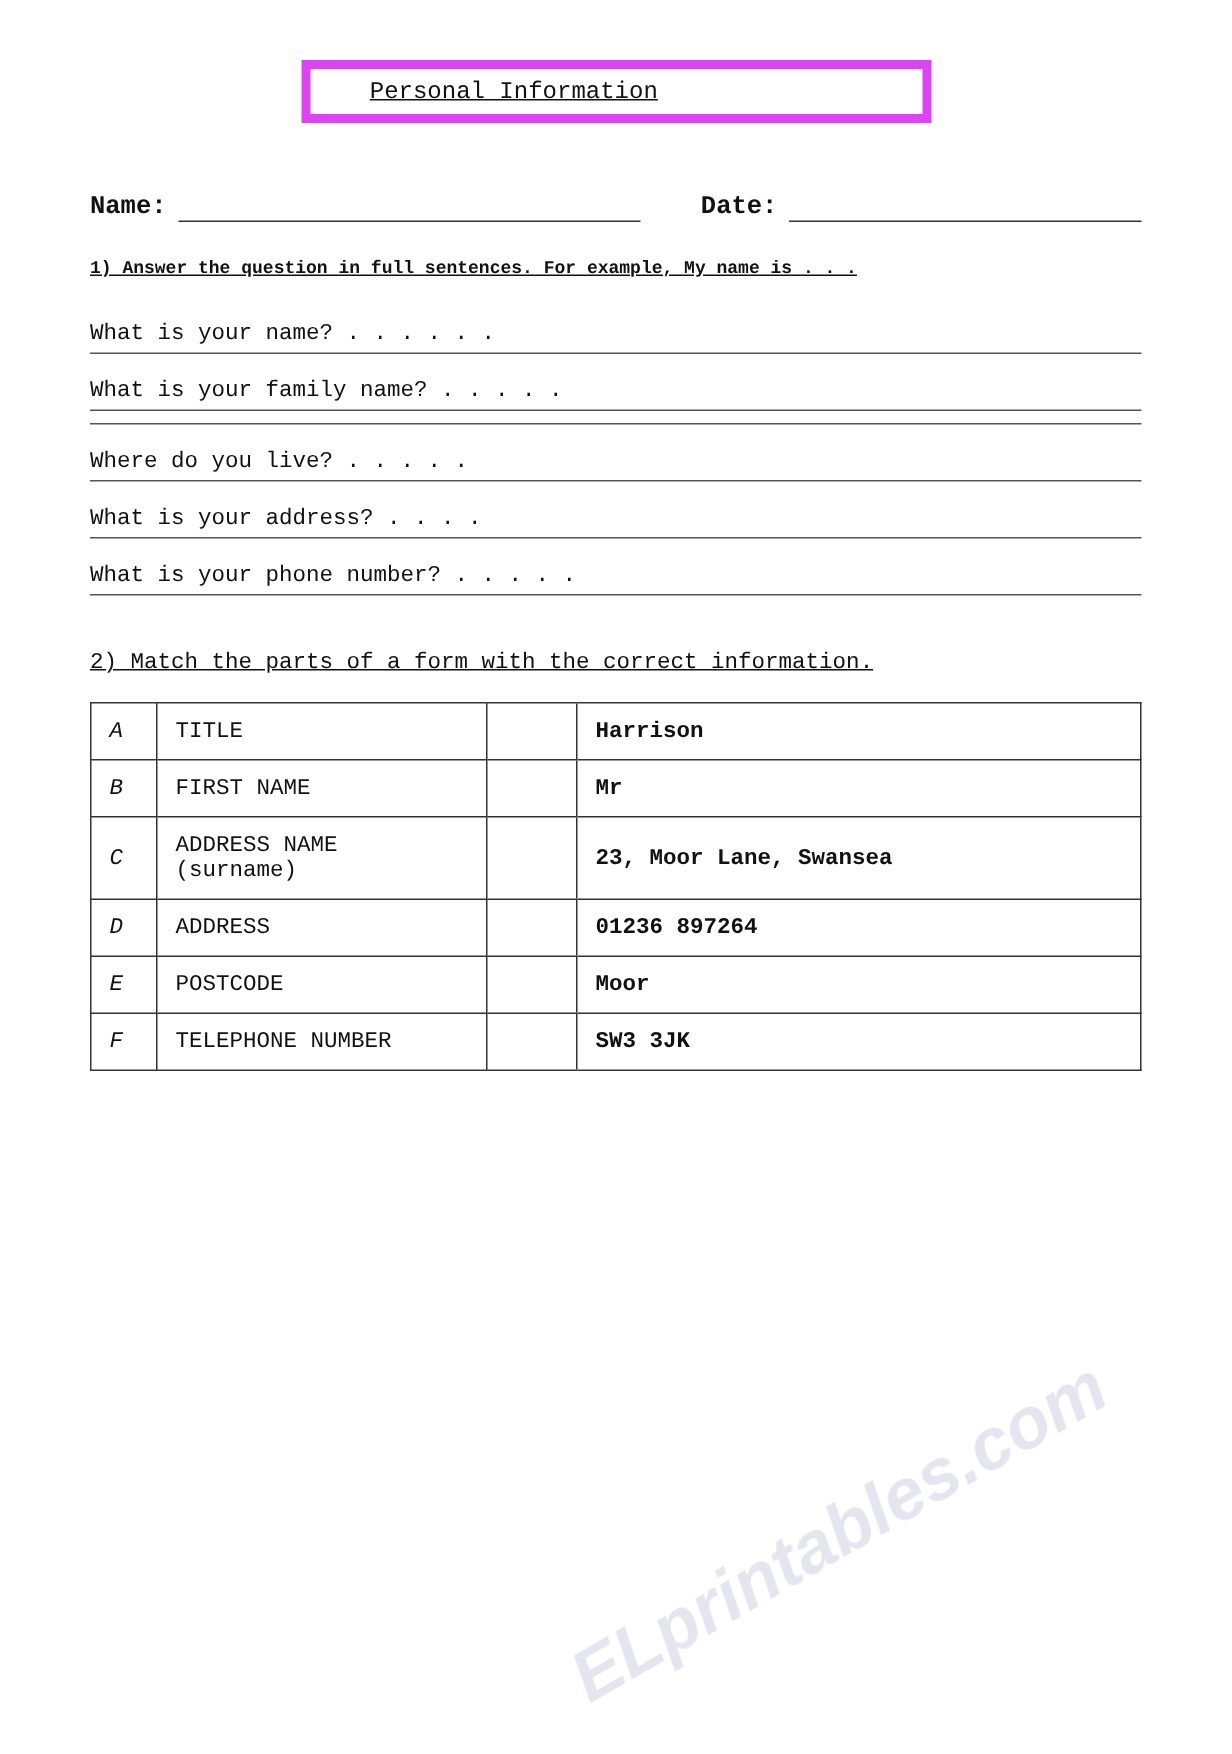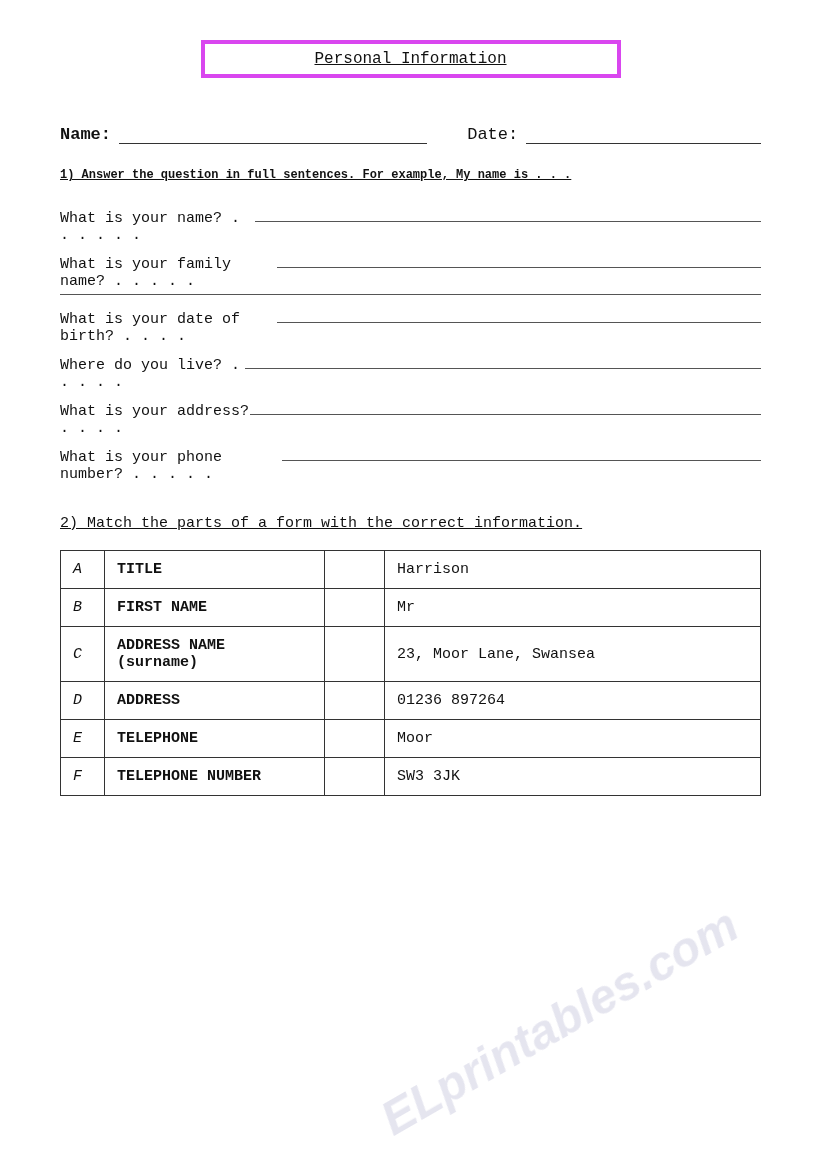--- a/index.html
+++ b/index.html
@@ -11,26 +11,26 @@
     body {
       background: #fff;
       font-family: 'Courier New', Courier, monospace;
       width: 821px;
       min-height: 1169px;
       padding: 40px 60px;
       color: #111;
     }
 
     .page-title-box {
-      border: 4px solid #d946ef;
+      border: 6px solid #d946ef;
       display: inline-block;
       padding: 6px 40px;
       margin: 0 auto 24px auto;
       display: flex;
-      justify-content: center;
+      justify-content: flex-start;
       width: 420px;
       margin-left: auto;
       margin-right: auto;
     }
 
     .page-title {
       font-size: 16px;
       font-weight: normal;
       text-decoration: underline;
     }
@@ -65,21 +65,21 @@
     .date-field {
       display: flex;
       align-items: flex-end;
       gap: 8px;
       flex: 0.8;
       margin-left: 40px;
     }
 
     .date-label {
       font-size: 17px;
-      font-weight: normal;
+      font-weight: bold;
       white-space: nowrap;
     }
 
     .date-line {
       border-bottom: 1px solid #333;
       flex: 1;
       height: 20px;
     }
 
     .section-instruction {
@@ -88,23 +88,22 @@
       text-decoration: underline;
       margin-bottom: 20px;
     }
 
     .question-block {
       margin-bottom: 0;
     }
 
     .question-row {
       display: flex;
-      flex-direction: row;
+      flex-direction: column;
       margin-bottom: 0;
-      align-items: center;
     }
 
     .question-text {
       font-size: 15px;
       padding: 8px 0 4px 0;
     }
 
     .answer-line {
       border-bottom: 1px solid #555;
       width: 100%;
@@ -133,32 +132,33 @@
     }
 
     .col-letter {
       width: 44px;
       font-style: italic;
       font-weight: normal;
     }
 
     .col-field {
       width: 220px;
-      font-weight: bold;
+      font-weight: normal;
     }
 
     .col-spacer {
       width: 60px;
       border-left: none;
       border-right: none;
       background: #fff;
     }
 
     .col-value {
       width: auto;
+      font-weight: bold;
     }
 
     .watermark {
       position: fixed;
       bottom: 120px;
       right: 60px;
       font-size: 48px;
       color: rgba(180, 180, 210, 0.35);
       font-family: Arial, sans-serif;
       transform: rotate(-30deg);
@@ -196,24 +196,20 @@
       <div class="answer-line"></div>
     </div>
     <div class="question-row">
       <div class="question-text">What is your family name? . . . . .</div>
       <div class="answer-line"></div>
     </div>
     <div class="question-row">
       <div class="answer-line"></div>
     </div>
     <div class="question-row">
-      <div class="question-text">What is your date of birth? . . . .</div>
-      <div class="answer-line"></div>
-    </div>
-    <div class="question-row">
       <div class="question-text">Where do you live? . . . . .</div>
       <div class="answer-line"></div>
     </div>
     <div class="question-row">
       <div class="question-text">What is your address? . . . .</div>
       <div class="answer-line"></div>
     </div>
     <div class="question-row">
       <div class="question-text">What is your phone number? . . . . .</div>
       <div class="answer-line"></div>
@@ -243,21 +239,21 @@
         <td class="col-value">23, Moor Lane, Swansea</td>
       </tr>
       <tr>
         <td class="col-letter">D</td>
         <td class="col-field">ADDRESS</td>
         <td class="col-spacer" style="border-left: none; border-right: none;"></td>
         <td class="col-value">01236 897264</td>
       </tr>
       <tr>
         <td class="col-letter">E</td>
-        <td class="col-field">TELEPHONE</td>
+        <td class="col-field">POSTCODE</td>
         <td class="col-spacer" style="border-left: none; border-right: none;"></td>
         <td class="col-value">Moor</td>
       </tr>
       <tr>
         <td class="col-letter">F</td>
         <td class="col-field">TELEPHONE NUMBER</td>
         <td class="col-spacer" style="border-left: none; border-right: none;"></td>
         <td class="col-value">SW3 3JK</td>
       </tr>
     </tbody>

